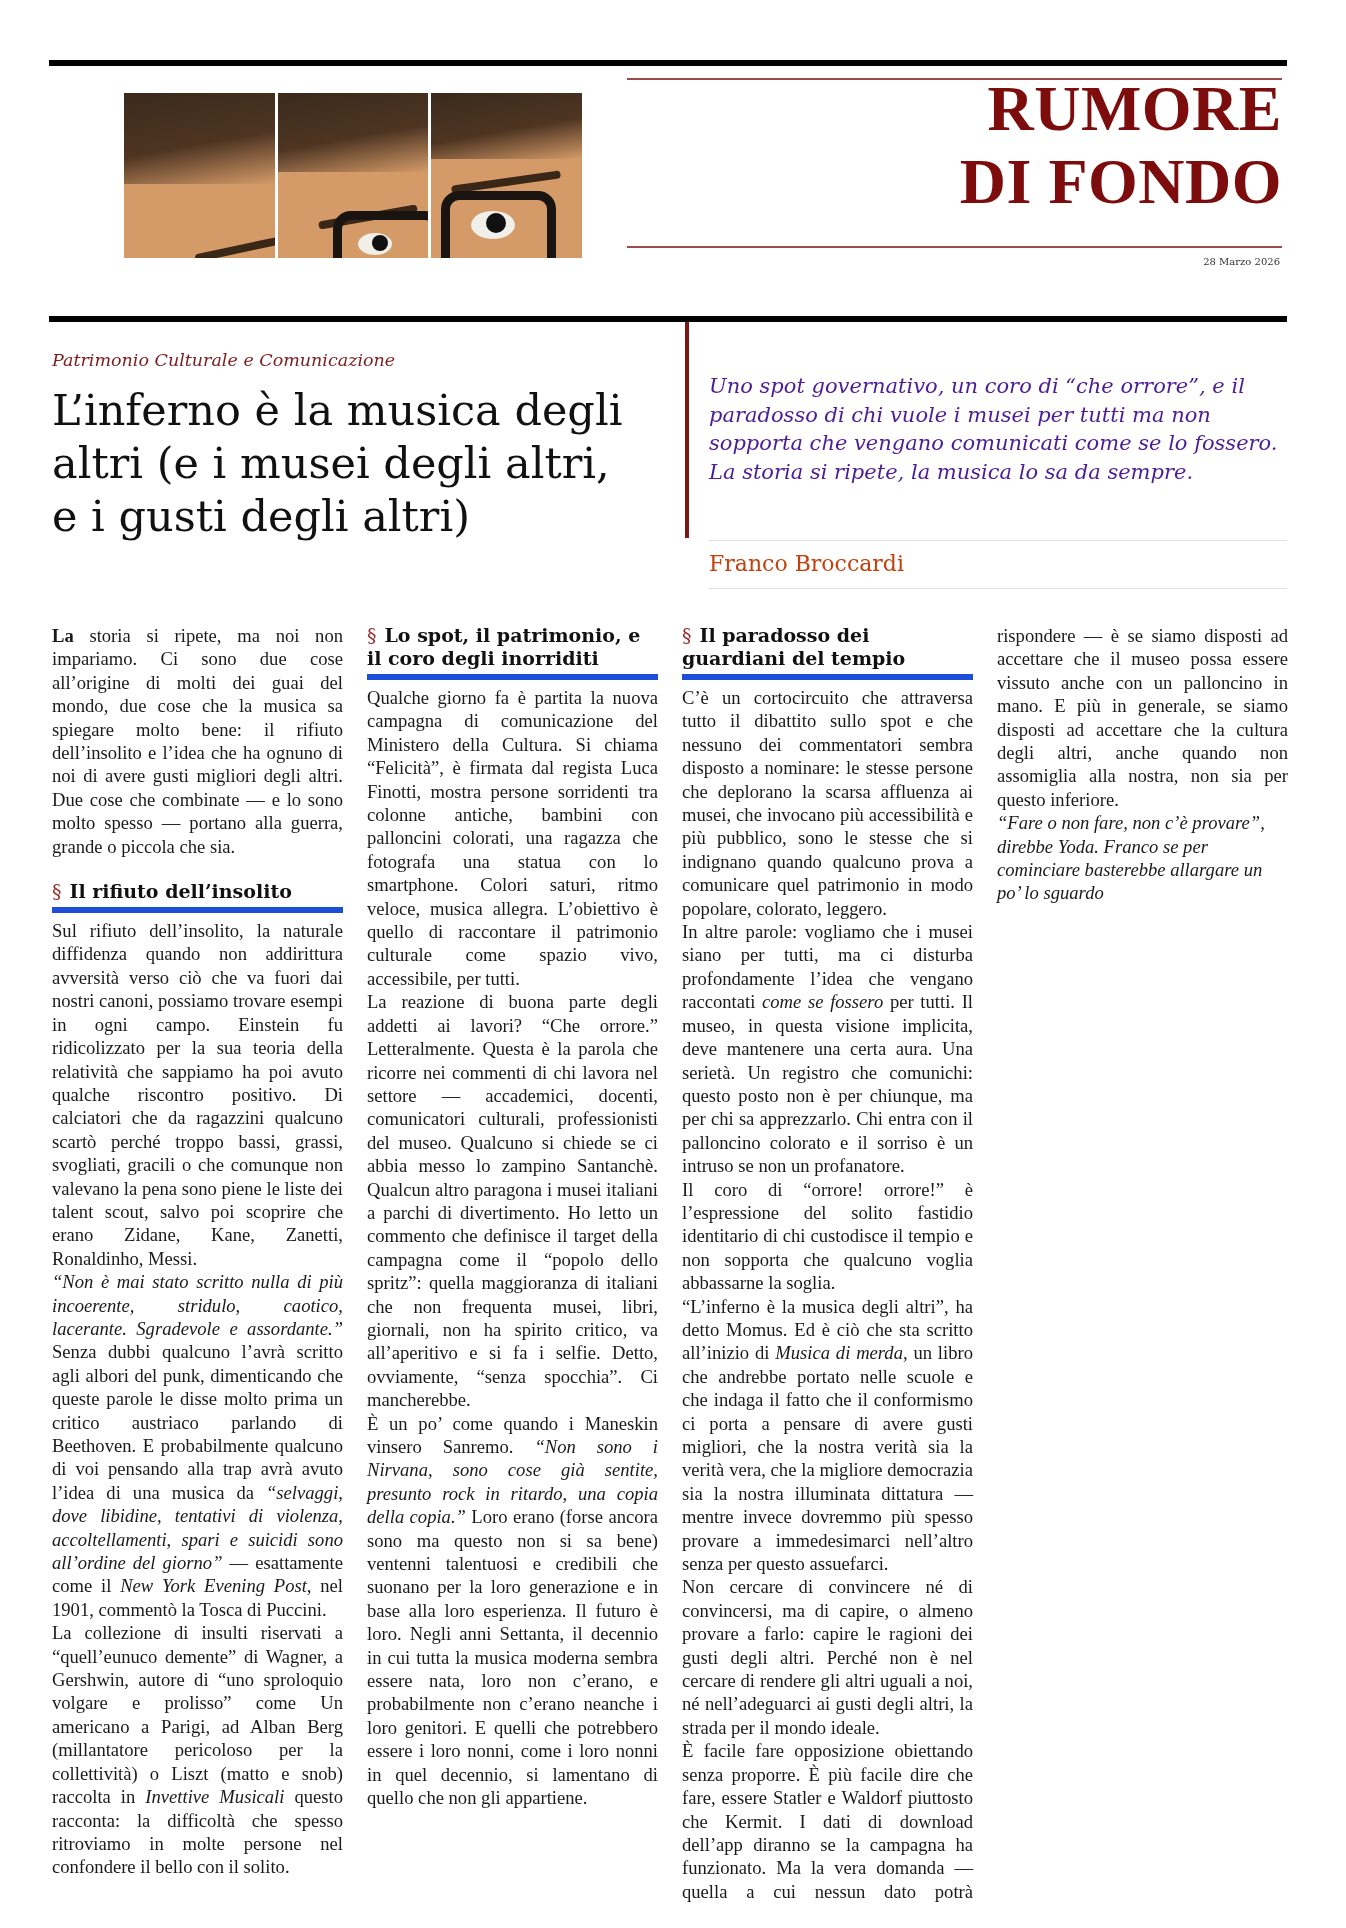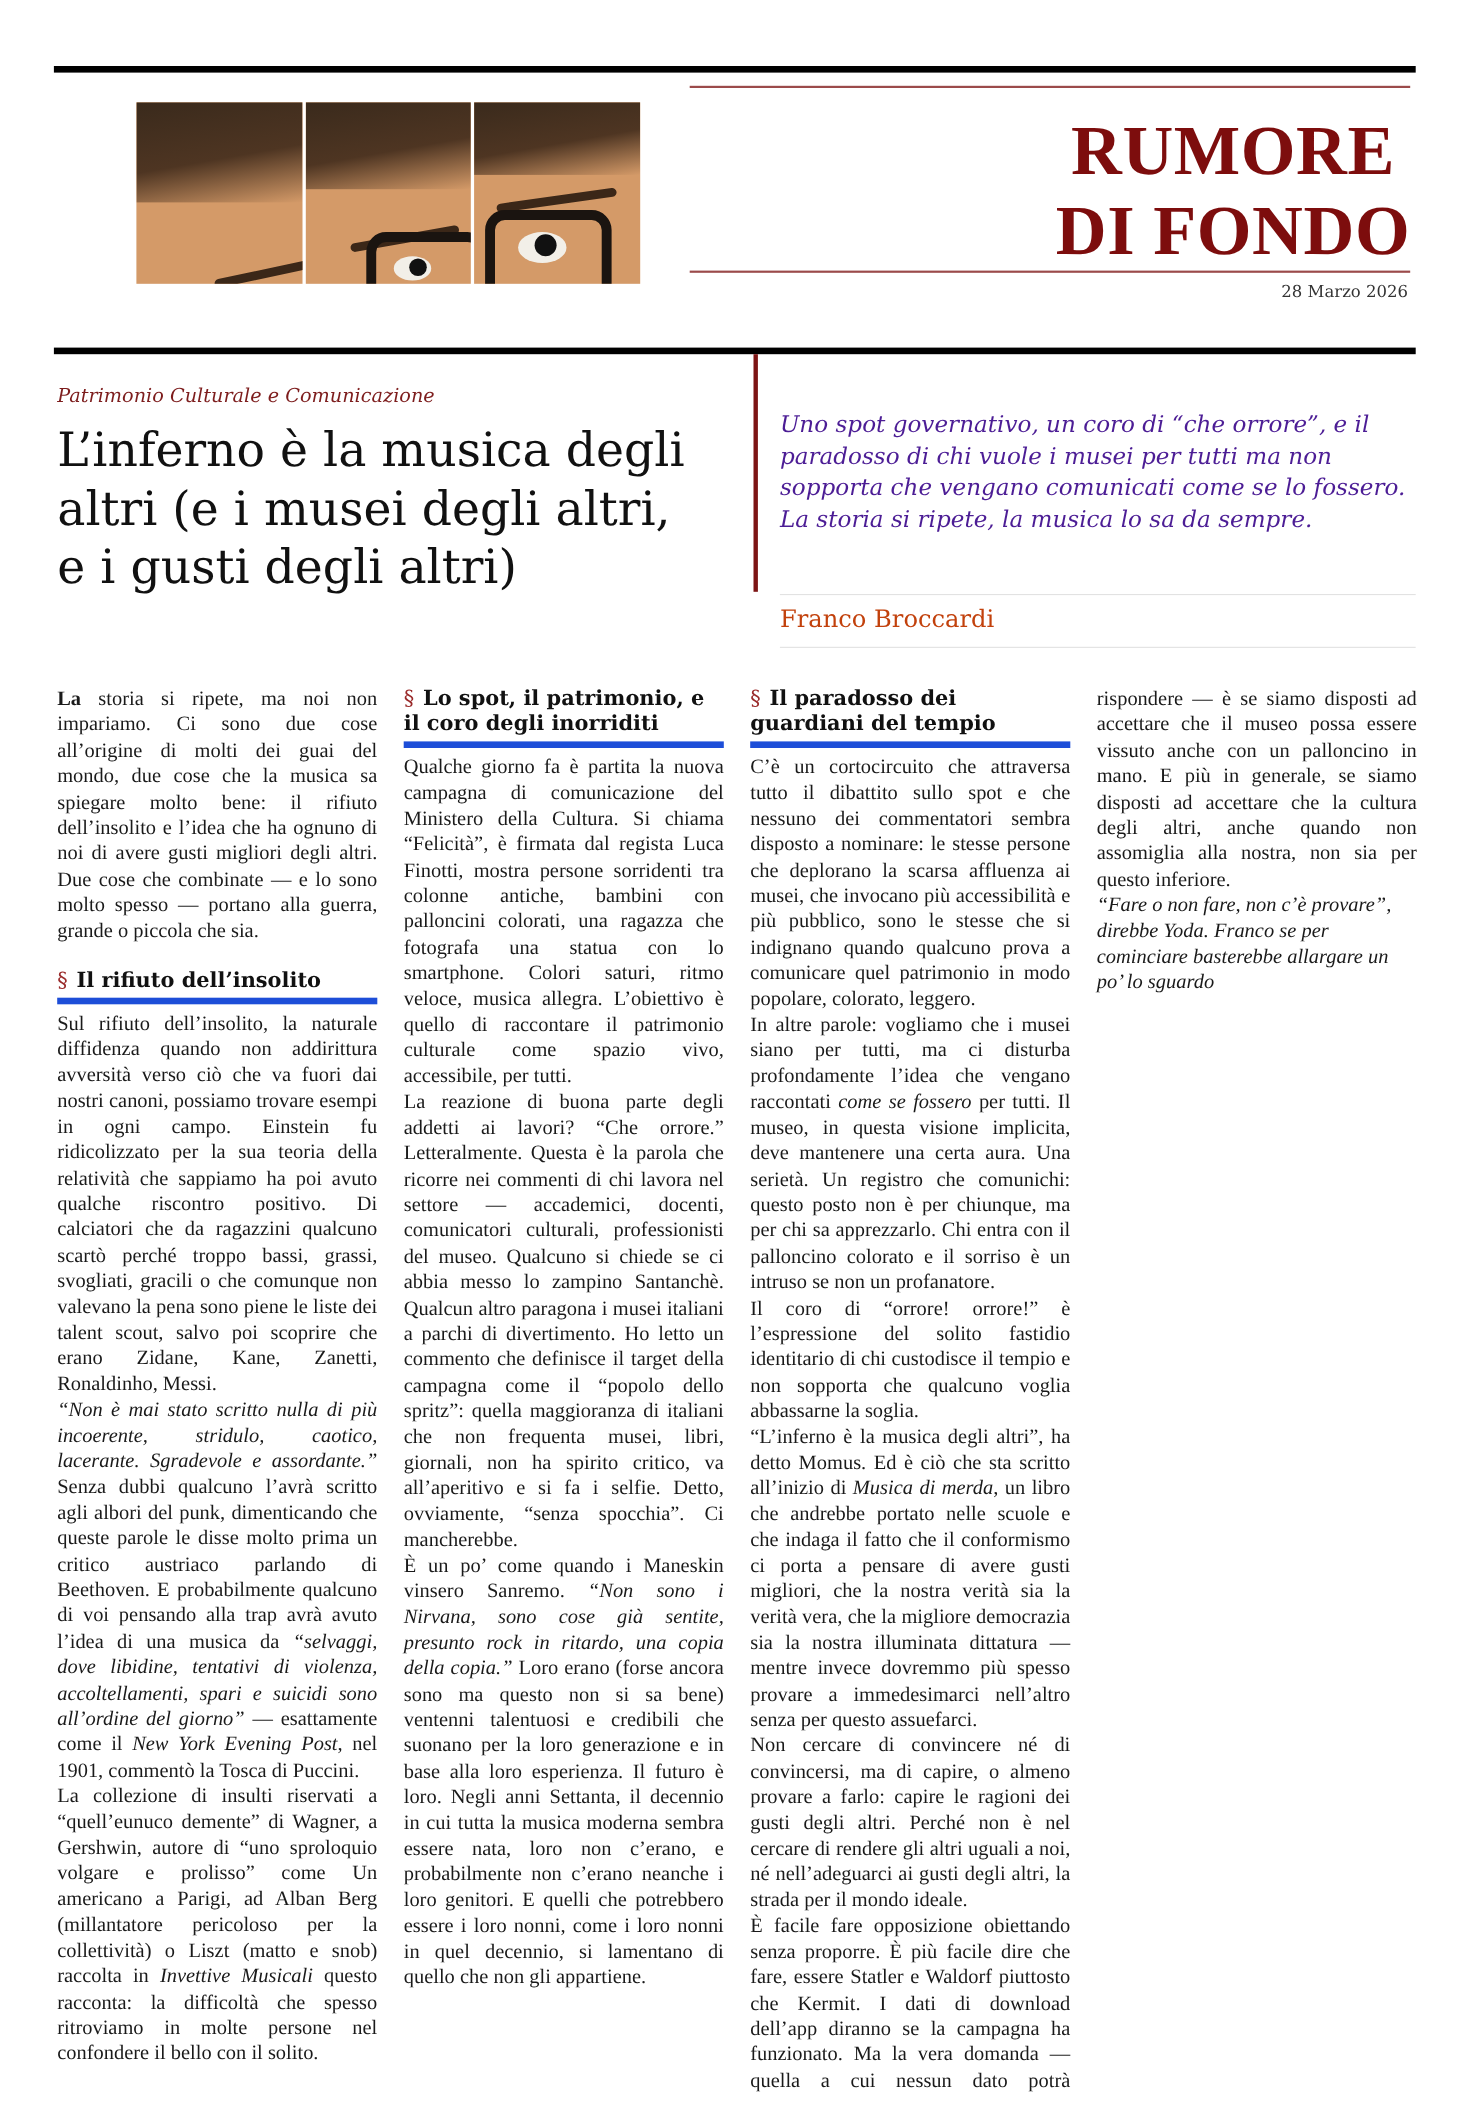--- a/index.html
+++ b/index.html
@@ -12,22 +12,22 @@
   .hero { position: absolute; left: 124px; top: 93px; width: 458px; height: 165px; display: flex; gap: 3px; background:#fff; }
   .hero .panel { flex: 1; position: relative; overflow: hidden; background: #d49a68; }
   .hero .hair { position:absolute; left:0; top:0; width:100%; height:55%; background: linear-gradient(170deg,#3a2a1c 0%,#4e3522 55%,rgba(78,53,34,0) 100%); }
   .hero .brow { position:absolute; height:8px; background:#3b2718; border-radius:4px; }
   .hero .glass { position:absolute; border:9px solid #1a1410; border-radius:18px; }
   .hero .eye { position:absolute; width:34px; height:22px; background:#f2efe8; border-radius:50%; }
   .hero .pupil { position:absolute; width:16px; height:16px; background:#111; border-radius:50%; }
 
   .masthead-rule1 { position: absolute; left: 627px; top: 78px; width: 655px; height: 2px; background: #9b4b4b; }
   .masthead-rule2 { position: absolute; left: 627px; top: 246px; width: 655px; height: 2px; background: #9b4b4b; }
-  .masthead { position: absolute; right: 64px; top: 100px; text-align: center; color: #7d0d0d; font-family: "Liberation Serif", "DejaVu Serif", serif; font-weight: bold; font-size: 64px; line-height: 73px; letter-spacing: 0.5px; }
-  .date { position: absolute; right: 66px; top: 256px; font-size: 15px; color: #333; font-family: "DejaVu Serif", serif; }
+  .masthead { position: absolute; right: 64px; top: 72px; text-align: right; color: #7d0d0d; font-family: "Liberation Serif", "DejaVu Serif", serif; font-weight: bold; font-size: 64px; line-height: 73px; letter-spacing: 0.5px; }
+  .date { position: absolute; right: 66px; top: 256px; font-size: 10px; color: #333; font-family: "DejaVu Serif", serif; }
 
   .kicker { position: absolute; left: 52px; top: 350px; font-style: italic; color: #7d1d1d; font-size: 17.5px; font-family: "DejaVu Serif", serif; }
   .headline { position: absolute; left: 52px; top: 384px; width: 590px; font-family: "DejaVu Serif", serif; font-weight: normal; font-size: 43px; line-height: 53px; color: #111; }
 
   .vbar { position: absolute; left: 685px; top: 322px; width: 4px; height: 216px; background: #7d1515; }
   .standfirst { position: absolute; left: 709px; top: 372px; width: 585px; font-style: italic; font-size: 21px; line-height: 28.5px; color: #4c1d95; font-family: "DejaVu Serif", serif; }
   .byline-rule1 { position: absolute; left: 709px; top: 540px; width: 578px; height: 1px; background: #e2e2e2; }
   .byline { position: absolute; left: 709px; top: 551px; font-size: 22px; color: #c2410c; font-family: "DejaVu Serif", serif; }
   .byline-rule2 { position: absolute; left: 709px; top: 588px; width: 578px; height: 1px; background: #e2e2e2; }
   .sec { margin-top: 22px; margin-bottom: 6px; padding-bottom: 4px; border-bottom: 6px solid #1d4ed8; font-weight: bold; font-size: 19px; line-height: 23px; text-align: left; font-family: "DejaVu Serif", serif; color:#111; }

